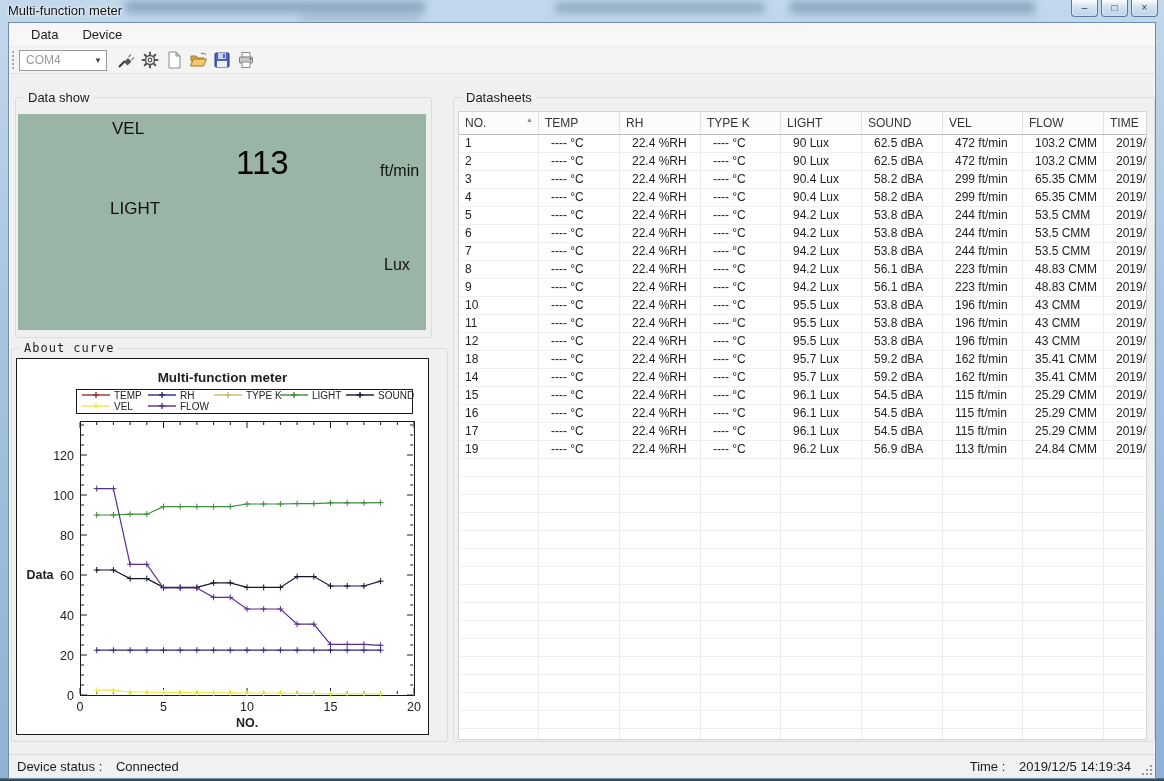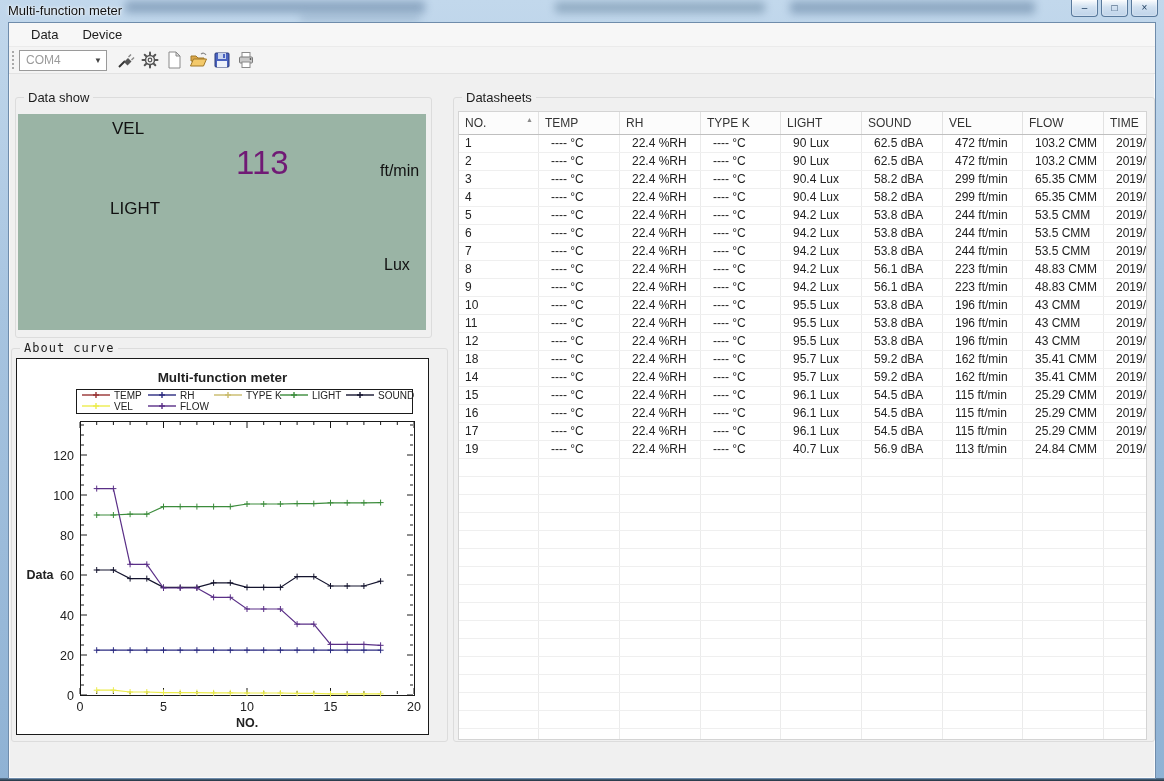--- a/index.html
+++ b/index.html
@@ -45,21 +45,21 @@
 
   
   .group { position:absolute; border:1px solid #dcdcdc; border-radius:3px; }
   .group-label { position:absolute; top:-8px; left:8px; background:#f0f0f0; padding:0 4px;
     font-size:13px; color:#1c1c1c; line-height:15px; }
   .group-label.mono { font-family:"DejaVu Sans Mono", monospace; font-size:12px; letter-spacing:1px; }
 
   
   .display { position:absolute; left:2px; top:16px; width:408px; height:216px; background:#9ab4a5; }
   .disp-label { position:absolute; font-size:17px; color:#111; }
-  .disp-value { position:absolute; color:#701a75; }
+  .disp-value { position:absolute; color:#000000; }
   .disp-unit  { position:absolute; font-size:16px; color:#111; }
 
   
   .chart-box { position:absolute; left:4px; top:9px; width:413px; height:377px; background:#fff; }
 
   
   .table-wrap { position:absolute; left:4px; top:13px; width:689px; height:629px;
     background:#fff; border:1px solid #d4d4d4; overflow:hidden; }
   .thead { display:flex; height:23px; background:#fcfcfc; border-bottom:1px solid #bfbfbf; }
   .th { position:relative; font-size:12px; line-height:22px; color:#333; padding-left:6px;
@@ -710,21 +710,21 @@
             <div class="td" style="width: 81px;">54.5 dBA</div>
             <div class="td" style="width: 80px;">115 ft/min</div>
             <div class="td" style="width: 81px;">25.29 CMM</div>
             <div class="td" style="width: 44px;">2019/1...</div>
           </div>
           <div class="tr">
             <div class="td" style="width: 80px;">19</div>
             <div class="td" style="width: 81px;">---- °C</div>
             <div class="td" style="width: 81px;">22.4 %RH</div>
             <div class="td" style="width: 80px;">---- °C</div>
-            <div class="td" style="width: 81px;">40.7 Lux</div>
+            <div class="td" style="width: 81px;">96.2 Lux</div>
             <div class="td" style="width: 81px;">56.9 dBA</div>
             <div class="td" style="width: 80px;">113 ft/min</div>
             <div class="td" style="width: 81px;">24.84 CMM</div>
             <div class="td" style="width: 44px;">2019/1...</div>
           </div>
           <div class="tr">
             <div class="td" style="width: 80px;"></div>
             <div class="td" style="width: 81px;"></div>
             <div class="td" style="width: 81px;"></div>
             <div class="td" style="width: 80px;"></div>
@@ -896,13 +896,31 @@
             <div class="td" style="width: 81px;"></div>
             <div class="td" style="width: 81px;"></div>
             <div class="td" style="width: 80px;"></div>
             <div class="td" style="width: 81px;"></div>
             <div class="td" style="width: 44px;"></div>
           </div>
         </div>
     </div>
   </div>
 
+  <div class="statusbar">
+    <span class="left">
+      <span>Device status :</span><span class="sep"></span>
+      <span>Connected</span>
+    </span>
+    <span class="right">
+      <span>Time :</span><span class="sep"></span>
+      <span>2019/12/5 14:19:34</span>
+    </span>
+    <span class="resize-grip">
+      <i style="right:0;bottom:0;"></i>
+        <i style="right:4px;bottom:0;"></i>
+        <i style="right:0;bottom:4px;"></i>
+        <i style="right:8px;bottom:0;"></i>
+        <i style="right:0;bottom:8px;"></i>
+        <i style="right:4px;bottom:4px;"></i>
+    </span>
+  </div>
 </div>
 
 </body></html>

